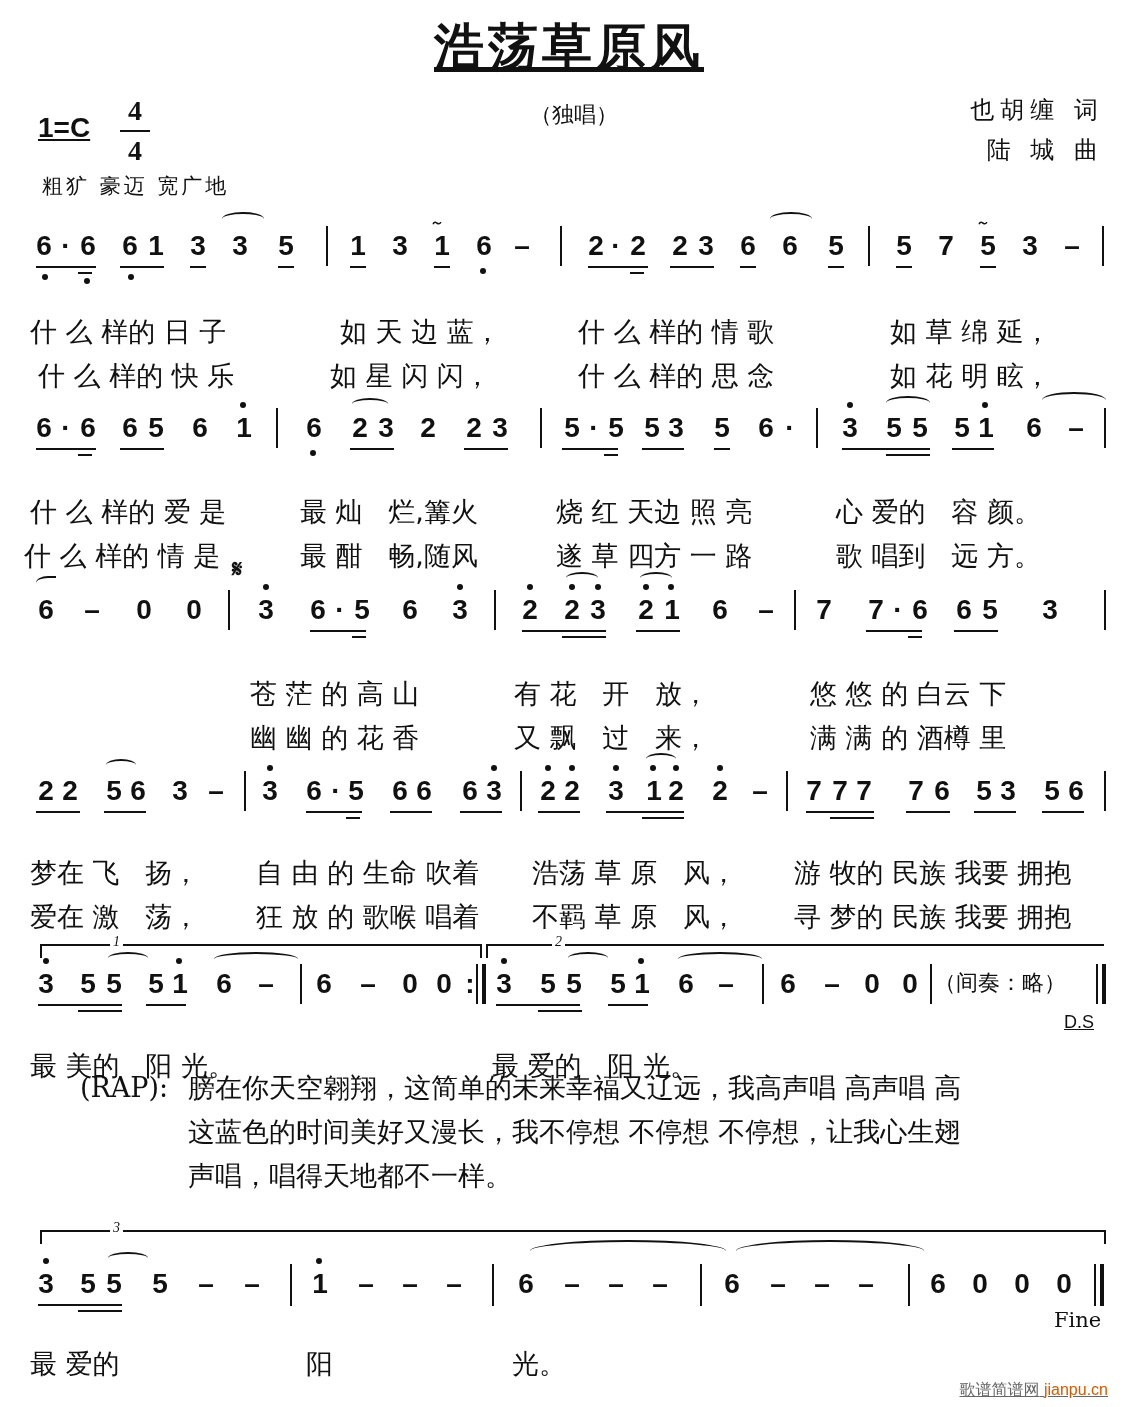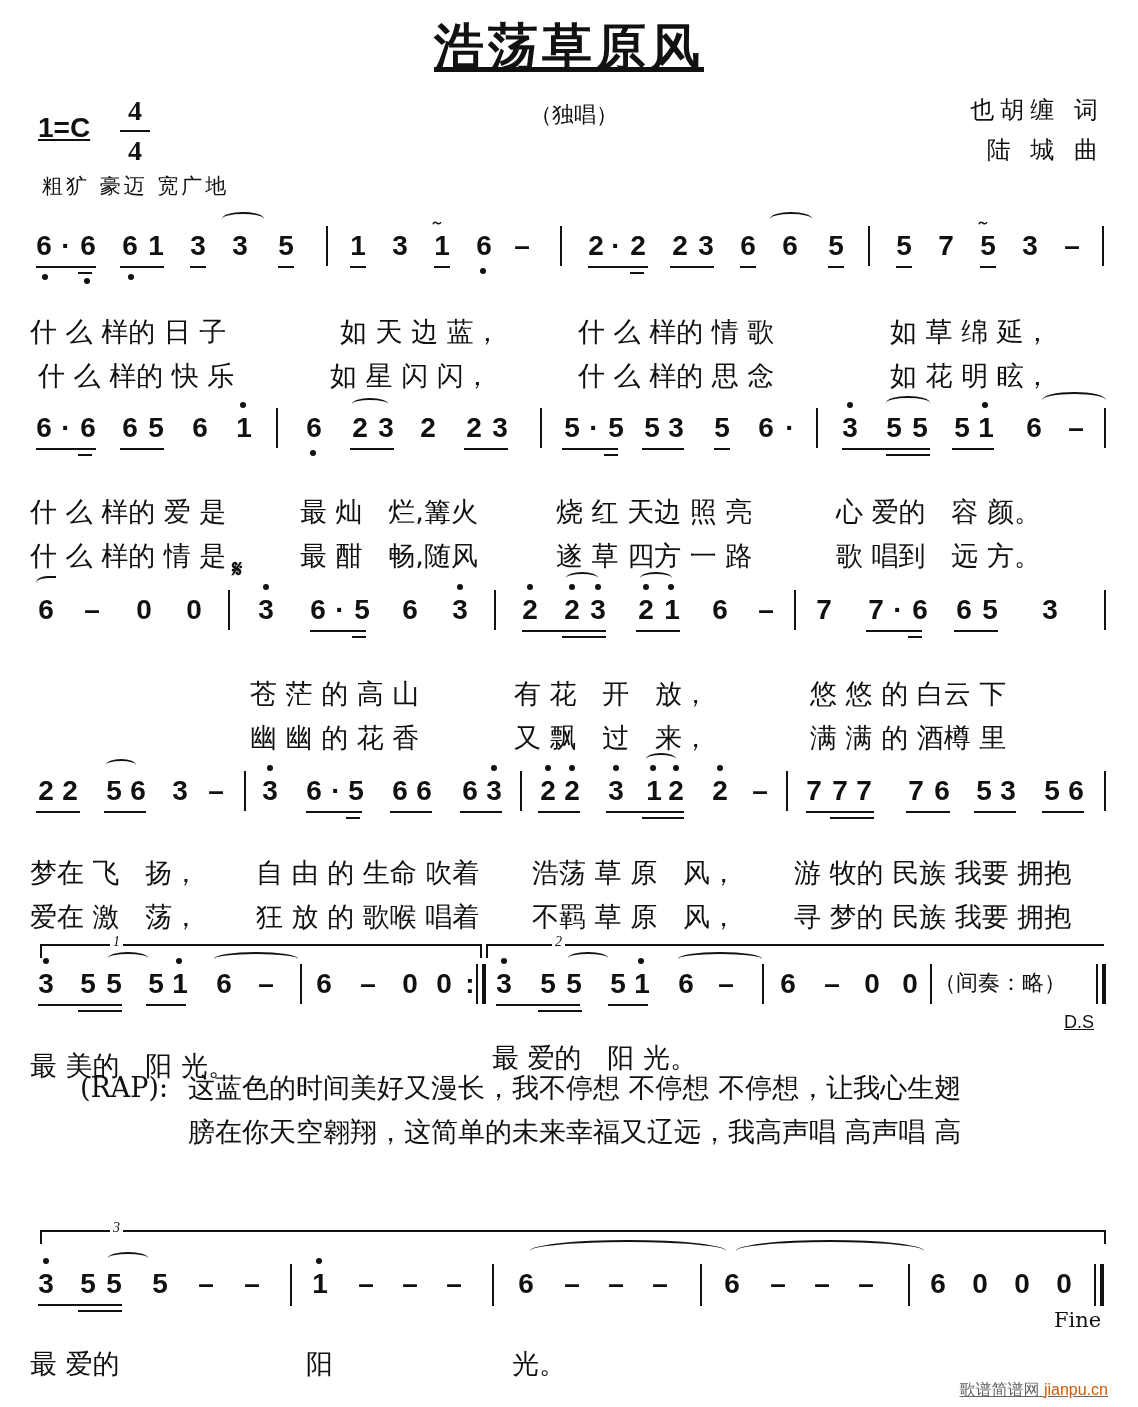--- a/index.html
+++ b/index.html
@@ -168,21 +168,21 @@
     <div class="ul" style="left:952px;top:36px;width:42px"></div>
     <span class="n" style="left:1024px">6</span>
       <span class="n" style="left:1066px">–</span>
     <div class="slur" style="left:1042px;top:-20px;width:64px;height:14px"></div>
     <div class="bl" style="left:1104px;top:-4px;height:40px"></div>
   </div>
   <span class="lyr" style="left:30px;top:54px">什 么 样的 爱 是</span>
   <span class="lyr" style="left:300px;top:54px">最 灿   烂,篝火</span>
   <span class="lyr" style="left:556px;top:54px">烧 红 天边 照 亮</span>
   <span class="lyr" style="left:836px;top:54px">心 爱的   容 颜。</span>
-  <span class="lyr" style="left:30px;top:98px">什 么 样的 情 是</span>
+  <span class="lyr" style="left:24px;top:98px">什 么 样的 情 是</span>
   <span class="lyr" style="left:300px;top:98px">最 酣   畅,随风</span>
   <span class="lyr" style="left:556px;top:98px">遂 草 四方 一 路</span>
   <span class="lyr" style="left:836px;top:98px">歌 唱到   远 方。</span>
 </div>
 
 <div class="score-line" style="top:594px;">
   <div class="notes">
     <div class="slur" style="left:36px;top:-18px;width:20px;height:10px;border-radius:60% 0 0 0"></div>
     <span class="n" style="left:36px">6</span>
       <span class="n" style="left:82px">–</span>
@@ -357,28 +357,29 @@
       <span class="n" style="left:822px">–</span>
       <span class="n" style="left:862px">0</span>
       <span class="n" style="left:900px">0</span>
     <div class="bl" style="left:930px;top:-4px;height:40px"></div>
     <span class="abs serif" style="left:934px;top:0;font-size:22px;">（间奏：略）</span>
     <div class="bl" style="left:1096px;top:-4px;height:40px"></div>
       <div class="bl" style="left:1102px;top:-4px;height:40px;width:4px"></div>
   </div>
   <span class="abs sans" style="left:1064px;top:44px;font-size:18px;">D.S</span>
   <span class="lyr" style="left:30px;top:52px">最 美的   阳 光。</span>
-  <span class="lyr" style="left:492px;top:44px">最 爱的   阳 光。</span>
+  <span class="lyr" style="left:492px;top:52px">最 爱的   阳 光。</span>
 </div>
 
 <div class="abs rap serif">
   <span class="rap-label">(RAP):</span>
   <div class="rap-text">
+    <div>膀在你天空翱翔，这简单的未来幸福又辽远，我高声唱 高声唱 高</div>
     <div>这蓝色的时间美好又漫长，我不停想 不停想 不停想，让我心生翅</div>
-    <div>膀在你天空翱翔，这简单的未来幸福又辽远，我高声唱 高声唱 高</div>
+    <div>声唱，唱得天地都不一样。</div>
   </div>
 </div>
 
 <div class="score-line" style="top:1268px;">
   <div class="volta" style="left:40px;top:-38px;width:1062px;border-right:2px solid #111;"></div>
   <span class="volta-num" style="left:110px;top:-48px">3</span>
   <div class="notes">
     <span class="n" style="left:36px">3</span>
       <div class="dt" style="left:43px;top:-10px"></div>
     <span class="n" style="left:78px">5</span>

